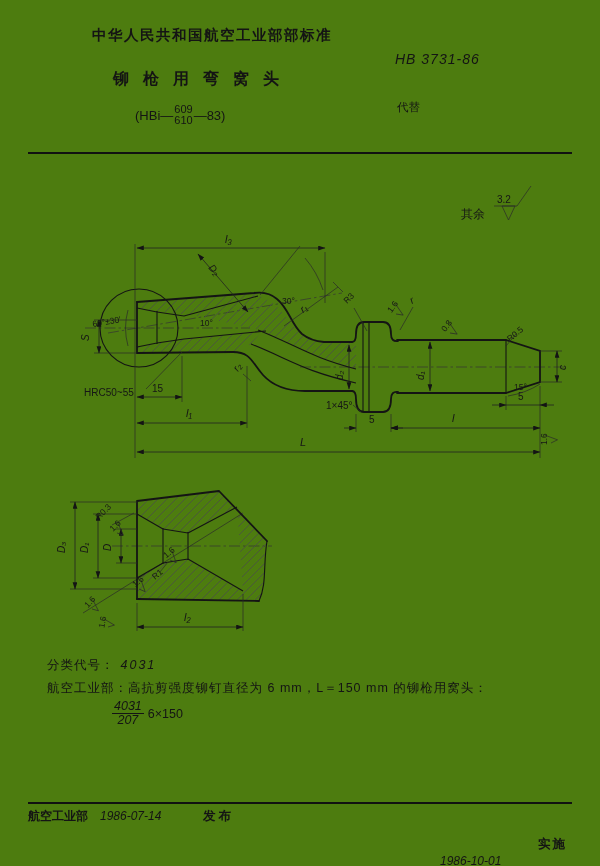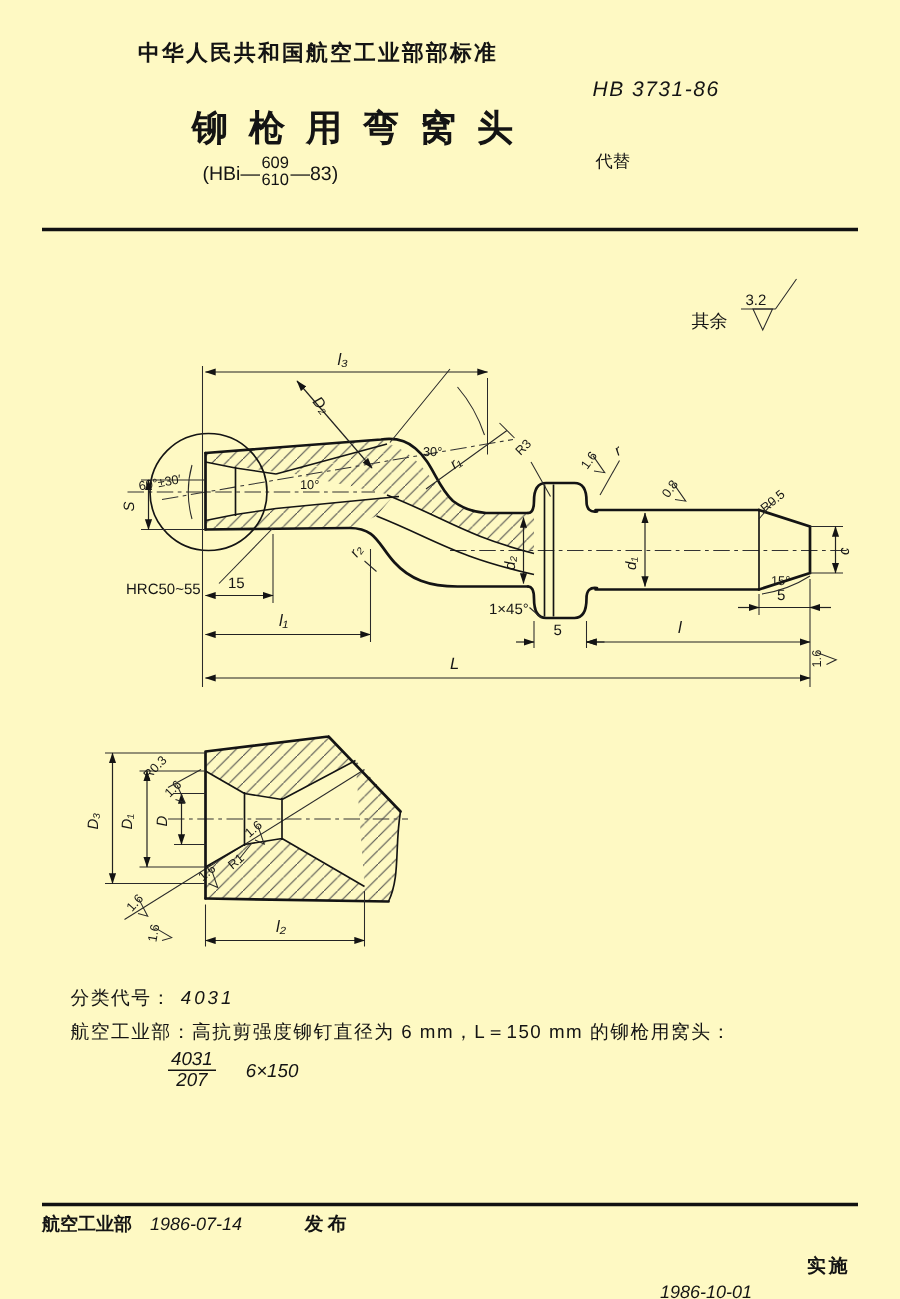--- a/index.html
+++ b/index.html
@@ -1,30 +1,30 @@
 <!DOCTYPE html>
 <html><head>
 <meta charset="utf-8">
 <style>
   html,body{margin:0;padding:0;background:#cfcfcf;}
-  #page{position:relative;width:600px;height:866px;background:#fef9c3;margin:0 auto;
+  #page{position:relative;width:600px;height:866px;background:#4d7c0f;margin:0 auto;
         font-family:"Liberation Sans",sans-serif;color:#141414;overflow:hidden;}
   .abs{position:absolute;white-space:nowrap;}
   .org{left:92px;top:26px;font-size:14.5px;font-weight:bold;letter-spacing:1.5px;}
   .code{left:395px;top:51px;font-size:14px;font-style:italic;letter-spacing:1px;}
-  .title{left:128px;top:69px;font-size:24px;font-weight:bold;letter-spacing:14px;}
+  .title{left:113px;top:69px;font-size:16px;font-weight:bold;letter-spacing:14px;}
   .replaces{left:397px;top:100px;font-size:11.5px;}
   .oldcode{left:135px;top:104px;font-size:13px;display:flex;align-items:center;}
   .oldcode .stk{display:inline-flex;flex-direction:column;align-items:center;font-size:11px;line-height:11px;margin:0 1px;justify-content:center;}
   .notes1{left:47px;top:657px;font-size:12.5px;letter-spacing:1px;}
   .notes2{left:47px;top:680px;font-size:12.5px;letter-spacing:1px;}
   .desig{left:112px;top:700px;display:flex;align-items:center;font-size:12.5px;}
   .desig .stk{display:inline-flex;flex-direction:column;align-items:center;line-height:13px;font-style:italic;}
   .desig .stk .num{border-bottom:1.4px solid #141414;padding:0 2px;}
-  .desig .sz{margin-left:20px;font-style:italic;}
+  .desig .sz{margin-left:4px;}
   .f-issuer{left:28px;top:808px;font-size:12px;font-weight:bold;}
   .f-idate{left:100px;top:809px;font-size:12px;font-style:italic;}
   .f-pub{left:203px;top:808px;font-size:12.5px;font-weight:bold;letter-spacing:3px;}
   .f-mdate{left:440px;top:854px;font-size:12px;font-style:italic;}
   .f-impl{left:538px;top:836px;font-size:12.5px;font-weight:bold;letter-spacing:2px;}
   .pageno{left:572px;top:837px;font-size:12.5px;font-style:italic;margin-left:48px;}
   .val{font-style:italic;margin-left:6px;letter-spacing:2px;}
   svg{position:absolute;left:0;top:0;}
   svg text{font-family:"Liberation Sans",sans-serif;fill:#161616;}
   .dl{font-size:10px;}

